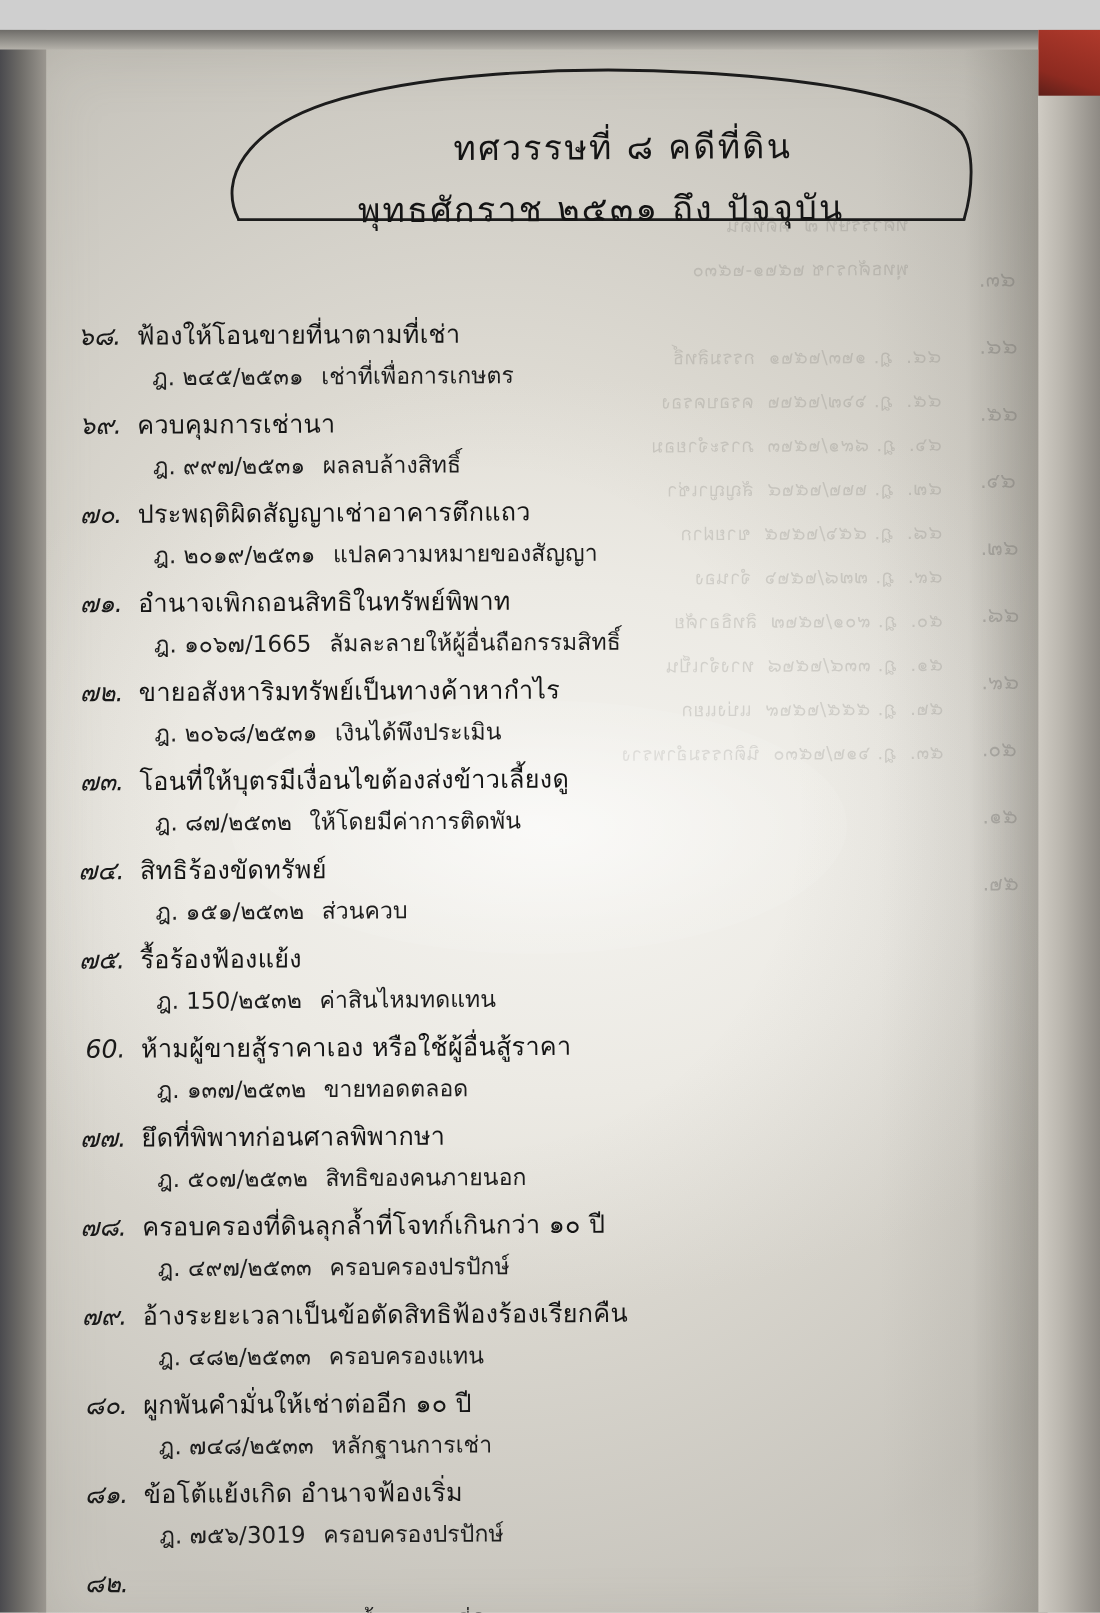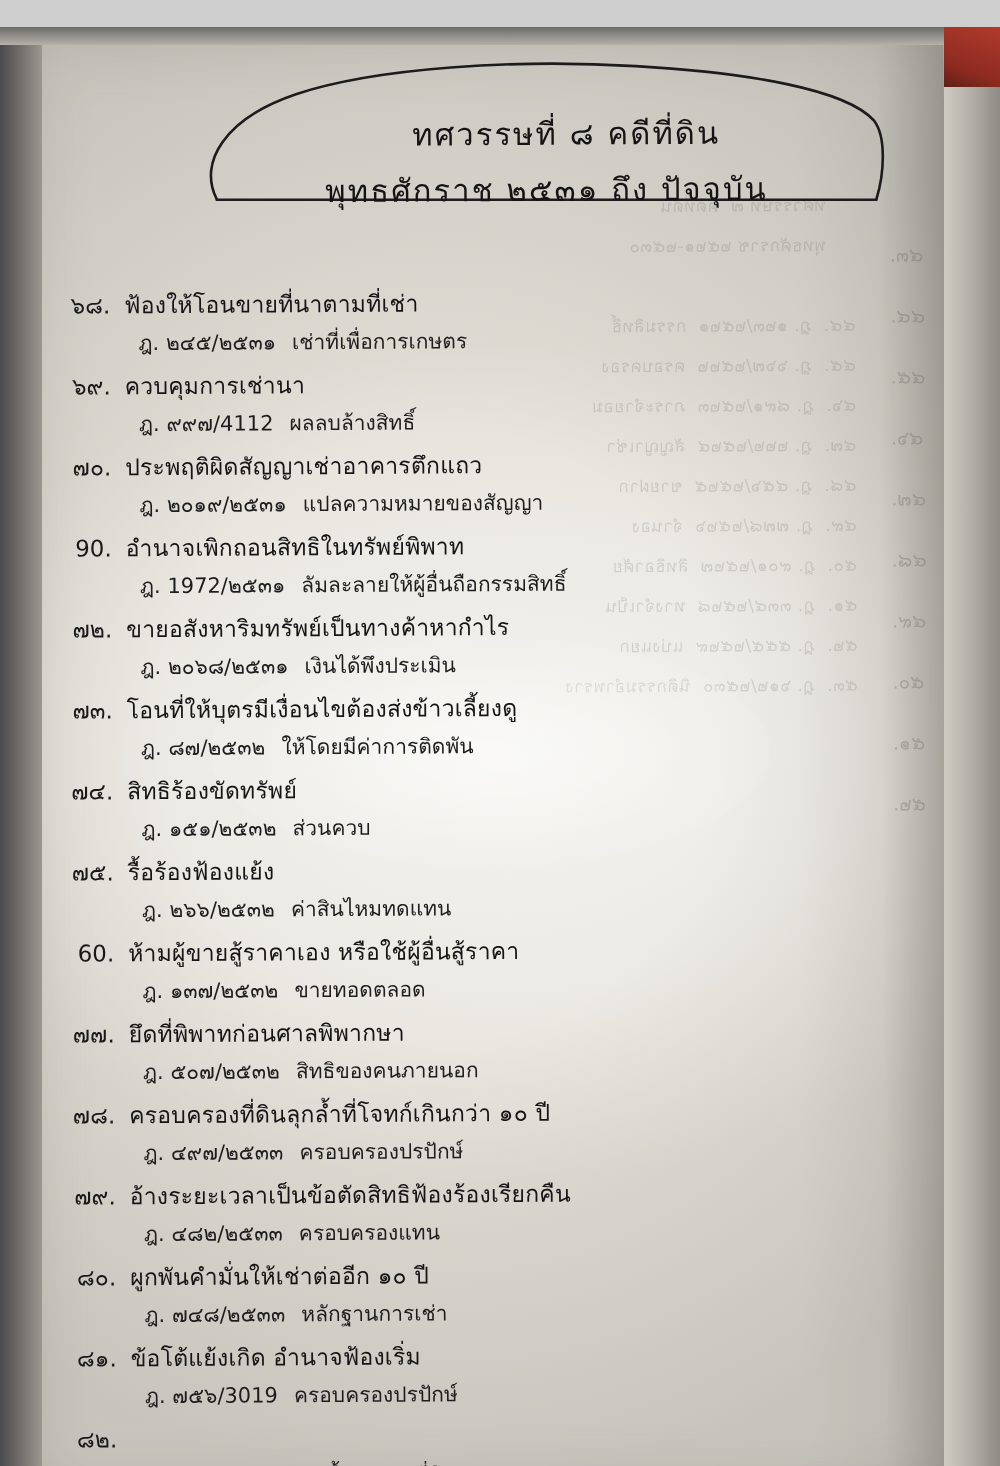--- a/index.html
+++ b/index.html
@@ -167,20 +167,21 @@
     align-items: baseline;
   }
   .num {
     width: 72px;
     flex: 0 0 72px;
     text-align: right;
     padding-right: 14px;
     font-size: 23px;
     color: #191919;
     box-sizing: border-box;
+    font-style: italic;
   }
   .title {
     font-size: 23px;
     color: #151515;
     letter-spacing: 0.2px;
   }
   .entry-sub {
     display: flex;
     align-items: baseline;
     margin-top: 3px;
@@ -259,43 +260,43 @@
           <div class="note">เช่าที่เพื่อการเกษตร</div>
         </div>
       </div>
 
       <div class="entry">
         <div class="entry-head">
           <div class="num">๖๙.</div>
           <div class="title">ควบคุมการเช่านา</div>
         </div>
         <div class="entry-sub">
-          <div class="case">ฎ. ๙๙๗/4112</div>
+          <div class="case">ฎ. ๙๙๗/๒๕๓๑</div>
           <div class="note">ผลลบล้างสิทธิ์</div>
         </div>
       </div>
 
       <div class="entry">
         <div class="entry-head">
           <div class="num">๗๐.</div>
           <div class="title">ประพฤติผิดสัญญาเช่าอาคารตึกแถว</div>
         </div>
         <div class="entry-sub">
           <div class="case">ฎ. ๒๐๑๙/๒๕๓๑</div>
           <div class="note">แปลความหมายของสัญญา</div>
         </div>
       </div>
 
       <div class="entry">
         <div class="entry-head">
-          <div class="num">90.</div>
+          <div class="num">๗๑.</div>
           <div class="title">อำนาจเพิกถอนสิทธิในทรัพย์พิพาท</div>
         </div>
         <div class="entry-sub">
-          <div class="case">ฎ. 1972/๒๕๓๑</div>
+          <div class="case">ฎ. ๑๐๖๗/1665</div>
           <div class="note">ลัมละลายให้ผู้อื่นถือกรรมสิทธิ์</div>
         </div>
       </div>
 
       <div class="entry">
         <div class="entry-head">
           <div class="num">๗๒.</div>
           <div class="title">ขายอสังหาริมทรัพย์เป็นทางค้าหากำไร</div>
         </div>
         <div class="entry-sub">
@@ -325,21 +326,21 @@
           <div class="note">ส่วนควบ</div>
         </div>
       </div>
 
       <div class="entry">
         <div class="entry-head">
           <div class="num">๗๕.</div>
           <div class="title">รื้อร้องฟ้องแย้ง</div>
         </div>
         <div class="entry-sub">
-          <div class="case">ฎ. ๒๖๖/๒๕๓๒</div>
+          <div class="case">ฎ. 150/๒๕๓๒</div>
           <div class="note">ค่าสินไหมทดแทน</div>
         </div>
       </div>
 
       <div class="entry">
         <div class="entry-head">
           <div class="num">60.</div>
           <div class="title">ห้ามผู้ขายสู้ราคาเอง  หรือใช้ผู้อื่นสู้ราคา</div>
         </div>
         <div class="entry-sub">

